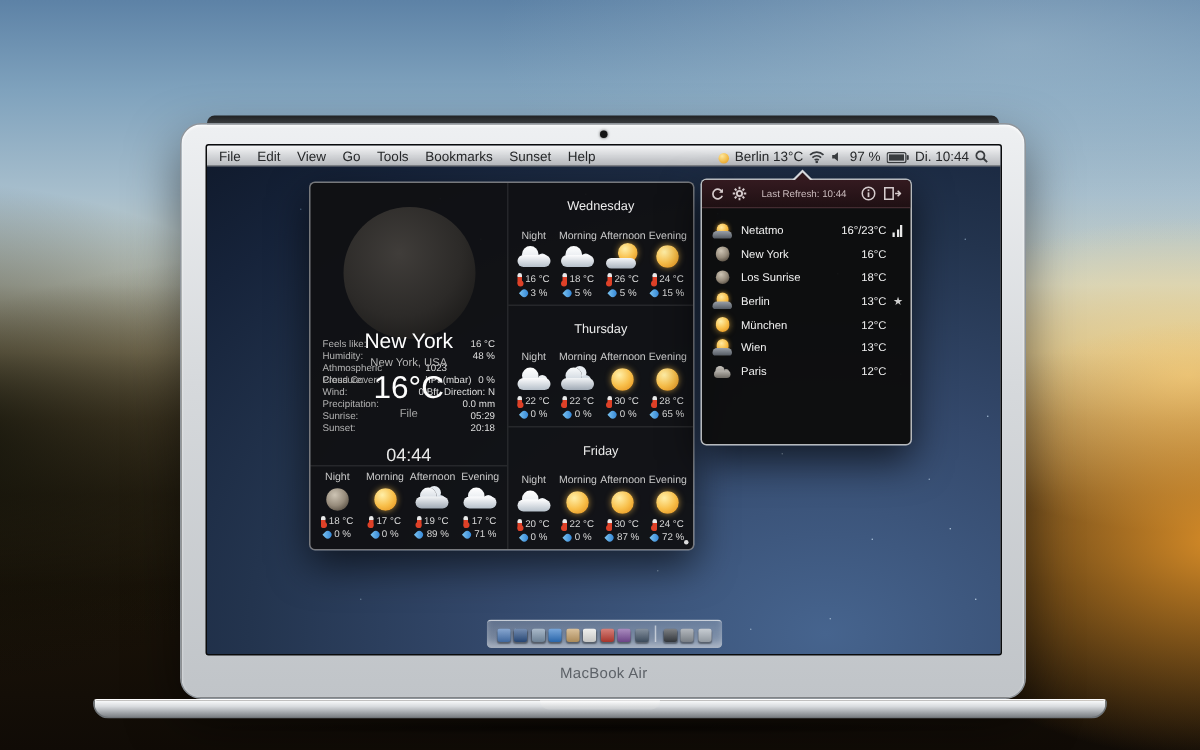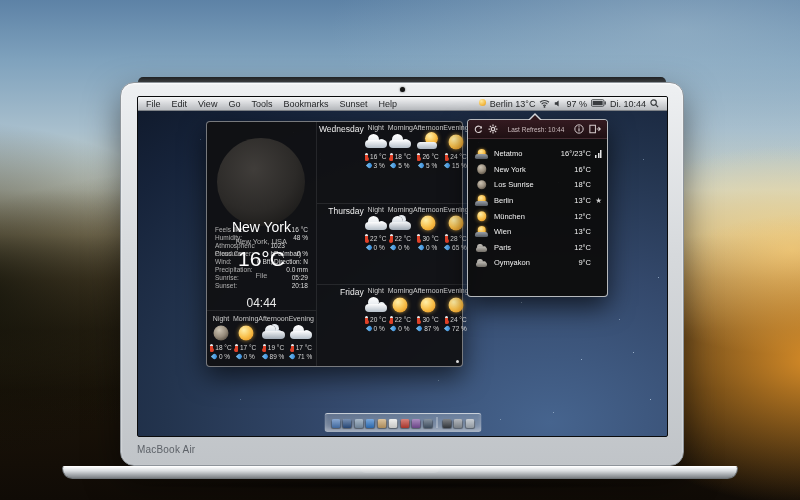--- a/index.html
+++ b/index.html
@@ -13,62 +13,62 @@
       radial-gradient(ellipse 500px 200px at 85% 6%, rgba(168,192,208,.5), rgba(168,192,208,0) 70%),
       linear-gradient(180deg,#5d82a6 0%,#7fa2bd 12%,#a8bfcd 26%,#cfd3c4 38%,#c7b68c 47%,#7a6644 56%,#3a2d1a 66%,#1c1409 78%,#100b06 100%);
   }
   
   .lid-edge{position:absolute;left:138px;top:77px;width:528px;height:9px;border-radius:5px 5px 0 0;
     background:linear-gradient(180deg,#222426,#55595d)}
   .laptop-lid{position:absolute;left:120px;top:82px;width:564px;height:384px;border-radius:14px;
     background:linear-gradient(180deg,#eef0f2,#d6d9dc 45%,#c0c4c8);border:1px solid #8f959b;
     box-shadow:inset 0 1px 2px rgba(255,255,255,.9),0 14px 34px rgba(0,0,0,.5)}
   .webcam{position:absolute;left:400px;top:87px;width:5px;height:5px;border-radius:50%;background:#141414;box-shadow:0 0 2px rgba(0,0,0,.7)}
-  .brand{position:absolute;left:137px;top:444px;width:531px;text-align:left;font-size:10px;color:#5d6268;letter-spacing:.2px}
+  .brand{position:absolute;left:137px;top:444px;width:531px;text-align:center;font-size:10px;color:#5d6268;letter-spacing:.2px}
   .base{position:absolute;left:62px;top:466px;width:676px;height:13px;border-radius:3px 3px 12px 12px;
     background:linear-gradient(180deg,#fafbfc,#d9dcdf 35%,#a6aaae 70%,#7c8084);border:1px solid #6f7478;border-top:1px solid #fff}
   .base-notch{position:absolute;left:50%;top:0;transform:translateX(-50%);width:80px;height:6px;border-radius:0 0 8px 8px;
     background:linear-gradient(180deg,#ffffff,#c7cacd)}
   .base-shadow{position:absolute;left:120px;top:480px;width:560px;height:10px;border-radius:50%;
     background:radial-gradient(ellipse,rgba(0,0,0,.55),rgba(0,0,0,0) 70%)}
   
   .screen{position:absolute;left:137px;top:96px;width:531px;height:341px;border:1px solid #0a0b0c;border-radius:2px;overflow:hidden;
     background:radial-gradient(ellipse 620px 430px at 78% 96%, #46648e 0%, #34496c 35%, #23344e 62%, #16233a 85%, #101a2c 100%)}
   .stars{position:absolute;left:0;top:0;width:1px;height:1px;background:transparent;border-radius:50%;
     box-shadow:340px 45px 0 #8fa8c0,420px 85px 0 #a8c0d8,462px 152px 0 #90a8c0,505px 62px 0 #7a92ac,383px 205px 0 #a0b8d0,
       443px 262px 0 #b0c8e0,300px 283px 0 #8aa2ba,205px 322px 0 #7890a8,102px 302px 0 #687f96,512px 302px 0 #c0d4e8,
       481px 222px 0 #9ab0c8,362px 322px 0 #90a8c0,252px 32px 0 #607894,182px 62px 0 #56708c,62px 42px 0 #4e6884,
       520px 180px 0 #a8c0d8,350px 120px 0 #6e86a0,155px 35px 0 #4e6884,495px 255px 0 #b9cee2,415px 315px 0 #a0b8d0}
   
   .menubar{position:absolute;left:0;top:0;right:0;height:14px;display:flex;align-items:center;padding:0 8px;
     background:linear-gradient(180deg,#f5f6f7,#d3d5d8 55%,#babdc1);border-bottom:1px solid #7e8287;font-size:9px;color:#26282a}
   .menu-left{display:flex;gap:11px}
   .menu-left span{cursor:default}
-  .menu-right{margin-left:auto;display:flex;align-items:flex-start;gap:4px}
+  .menu-right{margin-left:auto;display:flex;align-items:flex-end;gap:4px}
   .menu-right svg{display:block}
   .sun-dot{width:7px;height:7px;border-radius:50%;background:radial-gradient(circle at 35% 30%,#ffe globe,#f6bd44);background:radial-gradient(circle at 35% 30%,#ffe9a0,#f6bd44 60%,#e0922a)}
   
   .main-window{position:absolute;left:68px;top:24px;width:257px;height:246px;display:flex;border-radius:4px;
     background:rgba(16,16,18,.94);border:1px solid rgba(205,207,212,.55);box-shadow:0 10px 26px rgba(0,0,0,.6);color:#ddd}
   .col-left{width:132px;border-right:1px solid rgba(255,255,255,.09);display:flex;flex-direction:column}
   .col-right{flex:1;display:flex;flex-direction:column}
   .loc-header{position:relative;text-align:center;padding-top:9px;height:92px}
   .moonbg{position:absolute;left:50%;top:7px;transform:translateX(-50%);width:88px;height:88px;border-radius:50%;
     background:radial-gradient(circle at 42% 35%,#403d3a,#2c2a28 55%,#1a1918 85%,#131312)}
   .loc-header>div{position:relative}
   .loc-city{font-size:14px;color:#fff}
   .loc-region{font-size:7.5px;color:#b5b5b5;margin-top:2px}
   .loc-temp{font-size:21px;color:#fdfdfd;margin-top:1px;font-weight:400}
   .loc-cond{font-size:7.5px;color:#a5a5a5}
   .loc-time{font-size:12px;color:#e9e9e9;margin-top:16px}
   .details{margin-top:12px;padding:0 8px}
   .drow{display:flex;justify-content:space-between;font-size:6.5px;line-height:8px;height:8px;color:#b2b2b2}
   .drow .dval{color:#dedede}
   .today{margin-top:auto;border-top:1px solid rgba(255,255,255,.09);padding:4px 2px 5px}
-  .day-panel{flex:1;display:flex;flex-direction:row;justify-content:flex-end;padding:2px 2px 3px}
+  .day-panel{flex:1;display:flex;flex-direction:column;justify-content:space-between;padding:10px 2px 3px}
   .day-panel + .day-panel{border-top:1px solid rgba(255,255,255,.09)}
   .day-title{text-align:center;font-size:8.5px;color:#ededed}
   .frow{display:flex}
   .fcell{flex:1;text-align:center}
   .fperiod{font-size:7px;color:#c9c9c9;margin-bottom:2px}
   .fline{font-size:6.5px;color:#d6d6d6;display:flex;align-items:center;justify-content:center;gap:2px;height:9px}
   .resize-dot{position:absolute;right:3px;bottom:3px;width:3px;height:3px;border-radius:50%;background:rgba(255,255,255,.85)}
   
   .thermo{display:inline-block;width:3px;height:8px;border-radius:1.5px;background:linear-gradient(180deg,#e9e9e9 30%,#de4128 30%);position:relative}
   .thermo::after{content:'';position:absolute;left:-.5px;bottom:-.5px;width:4px;height:4px;border-radius:50%;background:#de4128}
@@ -493,26 +493,20 @@
             <span class="cname">Wien</span>
             <span class="ctemp">13°C</span>
             <span class="cbadge"></span>
           </div>
         <div class="crow">
             <span class="wi-sm wicon-cloud-gray"></span>
             <span class="cname">Paris</span>
             <span class="ctemp">12°C</span>
             <span class="cbadge"></span>
           </div>
-        <div class="crow">
-            <span class="wi-sm wicon-cloud-gray"></span>
-            <span class="cname">Oymyakon</span>
-            <span class="ctemp">9°C</span>
-            <span class="cbadge"></span>
-          </div>
       </div>
     </div>
 
     <div class="dock">
       <div class="dock-icon" style="background: linear-gradient(rgba(255, 255, 255, 0.35), rgba(0, 0, 0, 0.15)), rgb(74, 121, 184);"></div>
       <div class="dock-icon" style="background: linear-gradient(rgba(255, 255, 255, 0.35), rgba(0, 0, 0, 0.15)), rgb(45, 82, 136);"></div>
       <div class="dock-icon" style="background: linear-gradient(rgba(255, 255, 255, 0.35), rgba(0, 0, 0, 0.15)), rgb(126, 150, 174);"></div>
       <div class="dock-icon" style="background: linear-gradient(rgba(255, 255, 255, 0.35), rgba(0, 0, 0, 0.15)), rgb(49, 120, 200);"></div>
       <div class="dock-icon" style="background: linear-gradient(rgba(255, 255, 255, 0.35), rgba(0, 0, 0, 0.15)), rgb(200, 162, 105);"></div>
       <div class="dock-icon" style="background: linear-gradient(rgba(255, 255, 255, 0.35), rgba(0, 0, 0, 0.15)), rgb(232, 232, 230);"></div>

